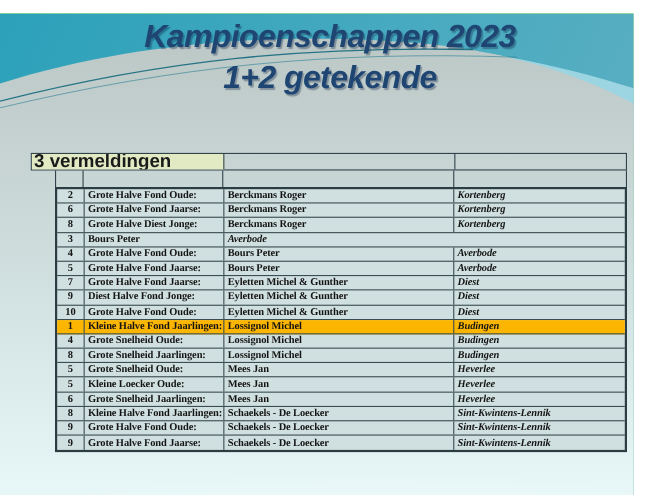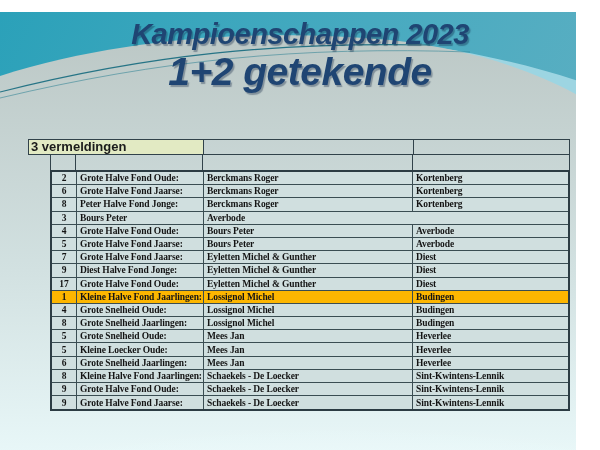--- a/index.html
+++ b/index.html
@@ -16,34 +16,34 @@
   
   .title {
     position:absolute; left:0; top:4px; width:600px;
     text-align:center;
     color:#1F4573;
     font-weight:bold; font-style:italic;
     font-family:"Liberation Sans", sans-serif;
     text-shadow:1.5px 1.5px 1px rgba(12,32,64,0.35);
   }
   .title-line1 { font-size:29px; line-height:37px; letter-spacing:-0.5px; }
-  .title-line2 { font-size:39px; line-height:37px; letter-spacing:-0.5px; }
+  .title-line2 { font-size:29px; line-height:37px; letter-spacing:-0.5px; }
 
   
   .hdr-row {
     position:absolute; left:28px; top:127px; width:542px; height:16px;
     box-sizing:border-box;
     border:1px solid #31424A;
     display:grid; grid-template-columns:175px 210px 1fr;
   }
   .hdr-cell { box-sizing:border-box; border-right:1px solid #31424A; }
   .hdr-cell:last-child { border-right:none; }
   .hdr-yellow {
     background:#E2EAC3;
-    font-size:13px; font-weight:bold; color:#1B1B1B;
+    font-size:17px; font-weight:bold; color:#1B1B1B;
     line-height:14px; padding-left:2px;
     white-space:nowrap; overflow:hidden;
   }
 
   
   .gap-row {
     position:absolute; left:50px; top:143px; width:520px; height:15px;
     box-sizing:border-box;
     border-left:1px solid #31424A; border-right:1px solid #31424A;
     display:grid; grid-template-columns:25px 127px 210px 1fr;
@@ -69,21 +69,21 @@
     box-sizing:border-box;
     border-right:1px solid #3A4D52;
     font-family:"Liberation Serif", serif;
     font-weight:bold; font-size:9.5px; letter-spacing:-0.1px;
     color:#141414;
     display:flex; align-items:center;
     padding-left:3px;
     white-space:nowrap; overflow:hidden;
   }
   .dcell.c0 { justify-content:center; padding-left:0; }
-  .dcell.c3 { border-right:none; }
+  .dcell.c3 { border-right:none;font-style:italic; }
 </style>
 </head>
 <body>
 
 <div class="slide">
 
   <svg class="bg" viewBox="0 0 600 450" xmlns="http://www.w3.org/2000/svg" aria-hidden="true">
     <defs>
       <linearGradient id="teal" x1="0" y1="0" x2="1" y2="0.35">
         <stop offset="0" stop-color="#2BA1B9"></stop>
@@ -141,21 +141,21 @@
         <div class="dcell c3">Kortenberg</div>
       </div>
       <div class="drow">
         <div class="dcell c0">6</div>
         <div class="dcell c1">Grote Halve Fond Jaarse:</div>
         <div class="dcell c2">Berckmans Roger</div>
         <div class="dcell c3">Kortenberg</div>
       </div>
       <div class="drow">
         <div class="dcell c0">8</div>
-        <div class="dcell c1">Peter Halve Fond Jonge:</div>
+        <div class="dcell c1">Grote Halve Diest Jonge:</div>
         <div class="dcell c2">Berckmans Roger</div>
         <div class="dcell c3">Kortenberg</div>
       </div>
       <div class="drow">
         <div class="dcell c0">3</div>
         <div class="dcell c2">Bours Peter</div>
         <div class="dcell c3">Averbode</div>
       </div>
       <div class="drow">
         <div class="dcell c0">4</div>
@@ -175,21 +175,21 @@
         <div class="dcell c2">Eyletten Michel &amp; Gunther</div>
         <div class="dcell c3">Diest</div>
       </div>
       <div class="drow">
         <div class="dcell c0">9</div>
         <div class="dcell c1">Diest Halve Fond Jonge:</div>
         <div class="dcell c2">Eyletten Michel &amp; Gunther</div>
         <div class="dcell c3">Diest</div>
       </div>
       <div class="drow">
-        <div class="dcell c0">17</div>
+        <div class="dcell c0">10</div>
         <div class="dcell c1">Grote Halve Fond Oude:</div>
         <div class="dcell c2">Eyletten Michel &amp; Gunther</div>
         <div class="dcell c3">Diest</div>
       </div>
       <div class="drow hl">
         <div class="dcell c0">1</div>
         <div class="dcell c1">Kleine Halve Fond Jaarlingen:</div>
         <div class="dcell c2">Lossignol Michel</div>
         <div class="dcell c3">Budingen</div>
       </div>

